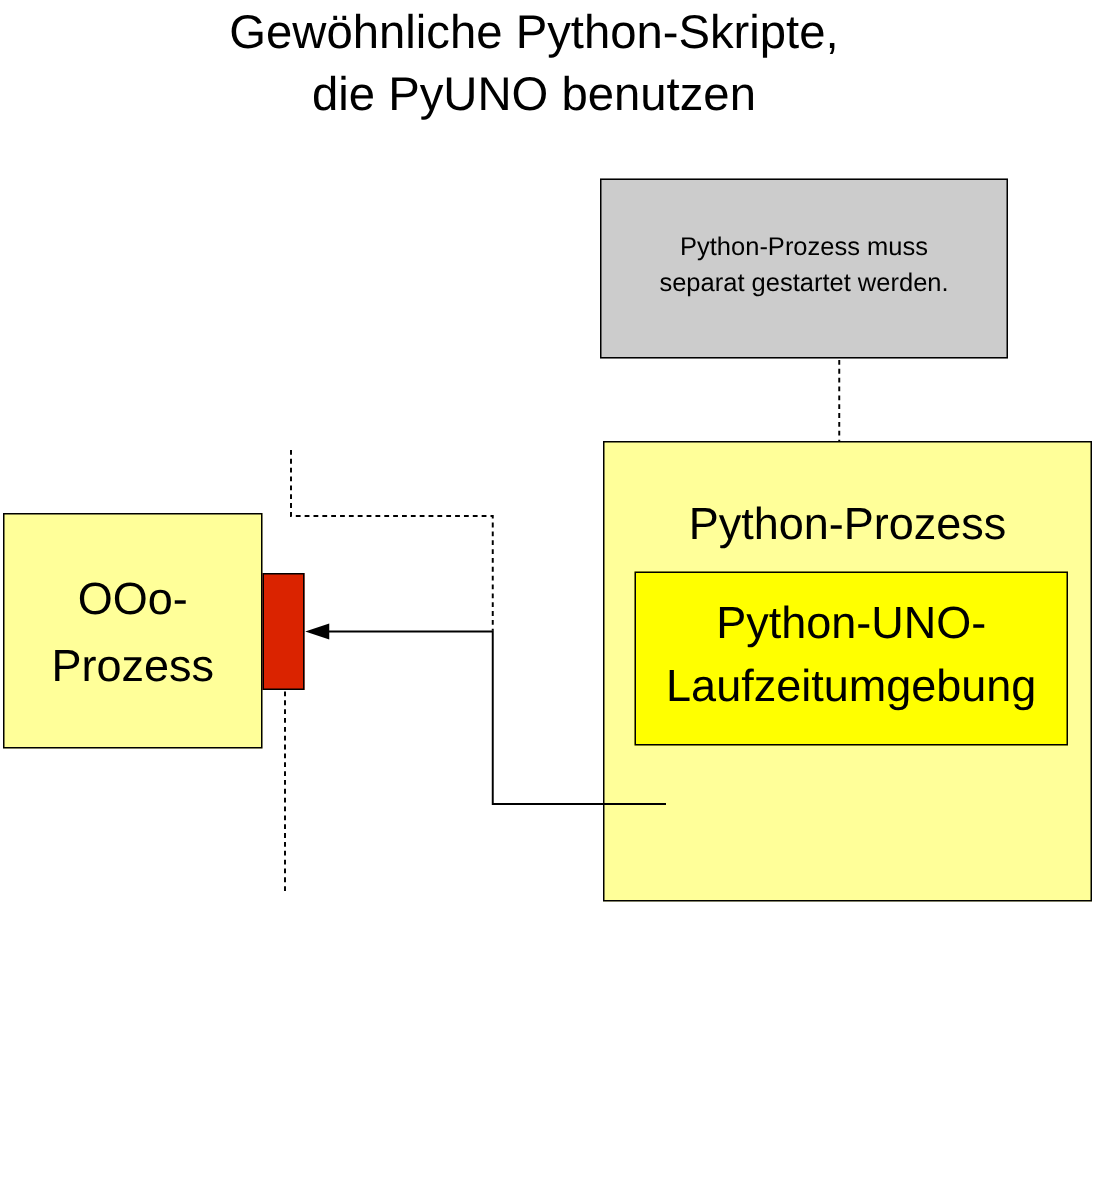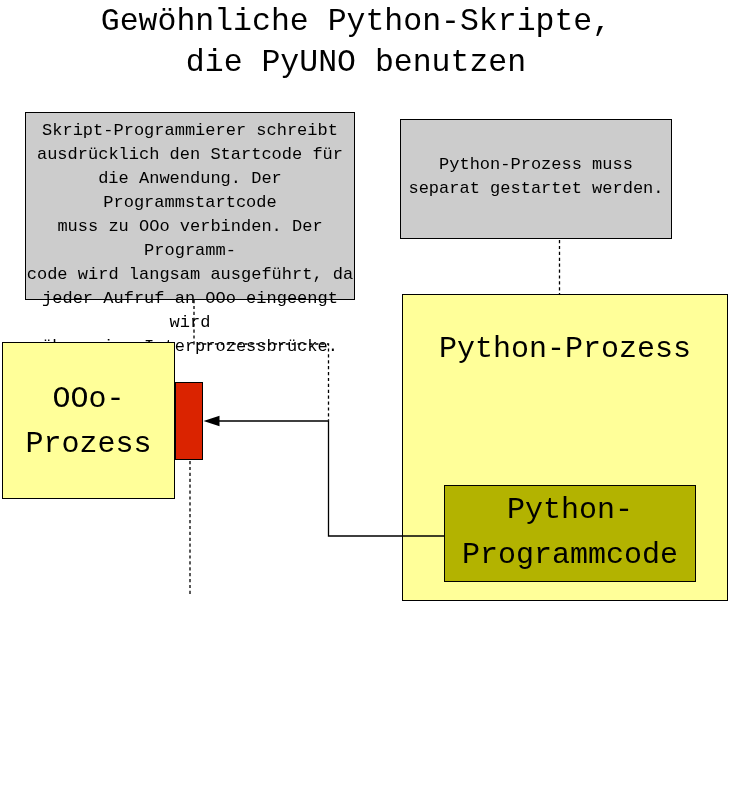--- a/index.html
+++ b/index.html
@@ -14,21 +14,21 @@
     --text: #000000;
   }
   * { margin: 0; padding: 0; box-sizing: border-box; }
   html, body { background: var(--canvas-bg); }
   body { width: 730px; height: 788px; overflow: hidden; }
   #canvas {
     position: relative;
     width: 730px;
     height: 788px;
     background: var(--canvas-bg);
-    font-family: Liberation Mono, monospace;
+    font-family: Liberation Sans, sans-serif;
     color: var(--text);
   }
   .lines { white-space: pre-line; }
   .title {
     position: absolute;
     left: -9px; top: 1px; width: 730px;
     font-size: 31.5px;
     line-height: 41px;
     text-align: center;
   }
@@ -93,42 +93,35 @@
   #connector-layer polygon { fill: var(--line); stroke: none; }
 </style>
 </head>
 <body>
 
 <div id="canvas">
 
   <div class="title lines">Gewöhnliche Python-Skripte,
 die PyUNO benutzen</div>
 
-  <div class="box callout lines" id="callout-start-code">Skript-Programmierer schreibt
-ausdrücklich den Startcode für
-die Anwendung. Der Programmstartcode
-muss zu OOo verbinden. Der Programm-
-code wird langsam ausgeführt, da
-jeder Aufruf an OOo eingeengt wird
-über eine Interprozessbrücke.</div>
 
   <div class="box callout lines" id="callout-separate">Python-Prozess muss
 separat gestartet werden.</div>
 
 
   <div class="box node lines" id="ooo-process">OOo-
 Prozess</div>
 
   <div class="box node" id="python-process">
     <span>Python-Prozess</span>
   </div>
 
+  <div class="box node lines" id="pyuno-runtime">Python-UNO-
+Laufzeitumgebung</div>
 
-  <div class="box node lines" id="python-code">Python-
-Programmcode</div>
 
   <div class="box" id="bridge"></div>
 
   <svg id="connector-layer" viewBox="0 0 730 788" xmlns="http://www.w3.org/2000/svg">
     <path class="dashed" d="M 194 300 L 194 344 L 328.5 344 L 328.5 420.5"></path>
     <path class="dashed" d="M 190 461 L 190 595"></path>
     <path class="dashed" d="M 559.5 240 L 559.5 294"></path>
     <path d="M 444 536 L 328.5 536 L 328.5 421 L 218 421"></path>
     <polygon points="203.5,421 219.5,415.7 219.5,426.3"></polygon>
   </svg>

